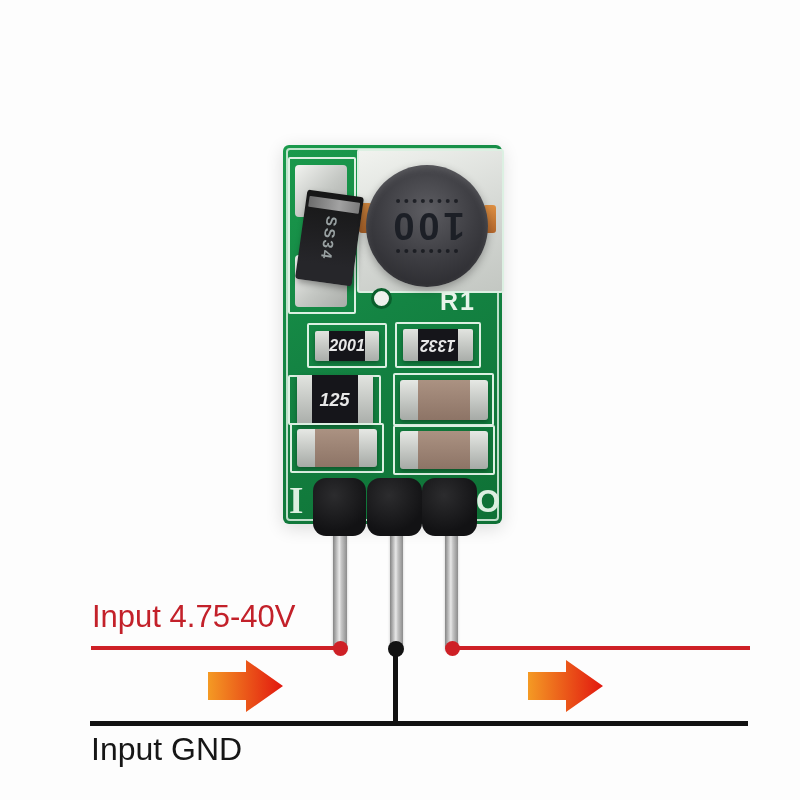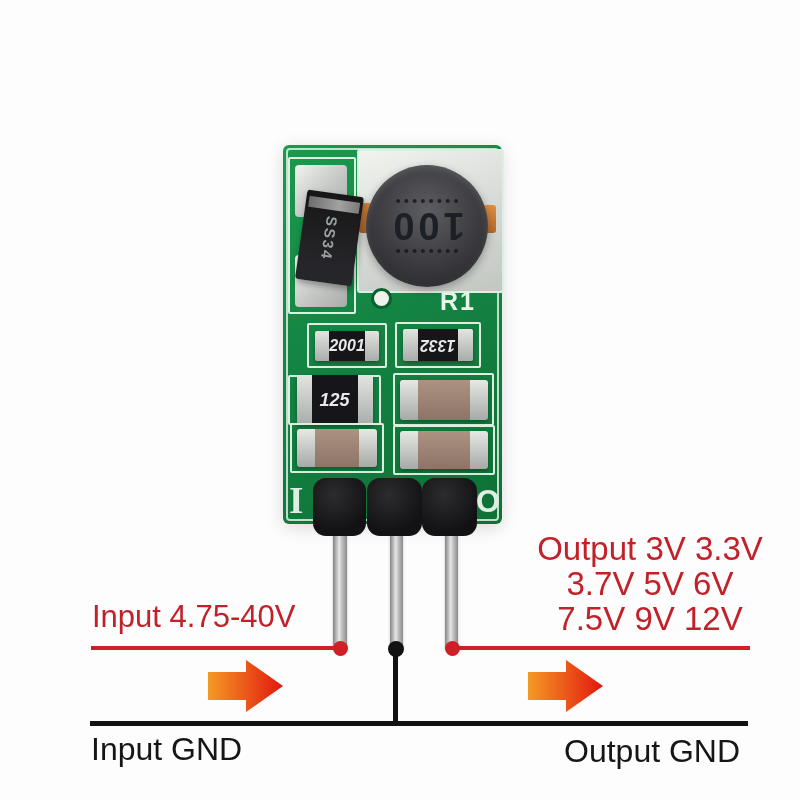--- a/index.html
+++ b/index.html
@@ -221,21 +221,15 @@
     <defs>
       <linearGradient id="agrad2" x1="0" y1="0" x2="1" y2="0">
         <stop offset="0" stop-color="#f49a24"></stop>
         <stop offset="1" stop-color="#e2170f"></stop>
       </linearGradient>
     </defs>
     <polygon points="0,13 38,13 38,1 75,27 38,53 38,41 0,41" fill="url(#agrad2)"></polygon>
   </svg>
 
   <div class="txt input-label">Input 4.75-40V</div>
-  <div class="txt output-block">
-    <div>Output 3V 3.3V</div>
-    <div>3.7V 5V 6V</div>
-    <div>7.5V 9V 12V</div>
-  </div>
   <div class="txt gnd input-gnd">Input GND</div>
-  <div class="txt gnd output-gnd">Output GND</div>
 
 </div>
 
 </body></html>

